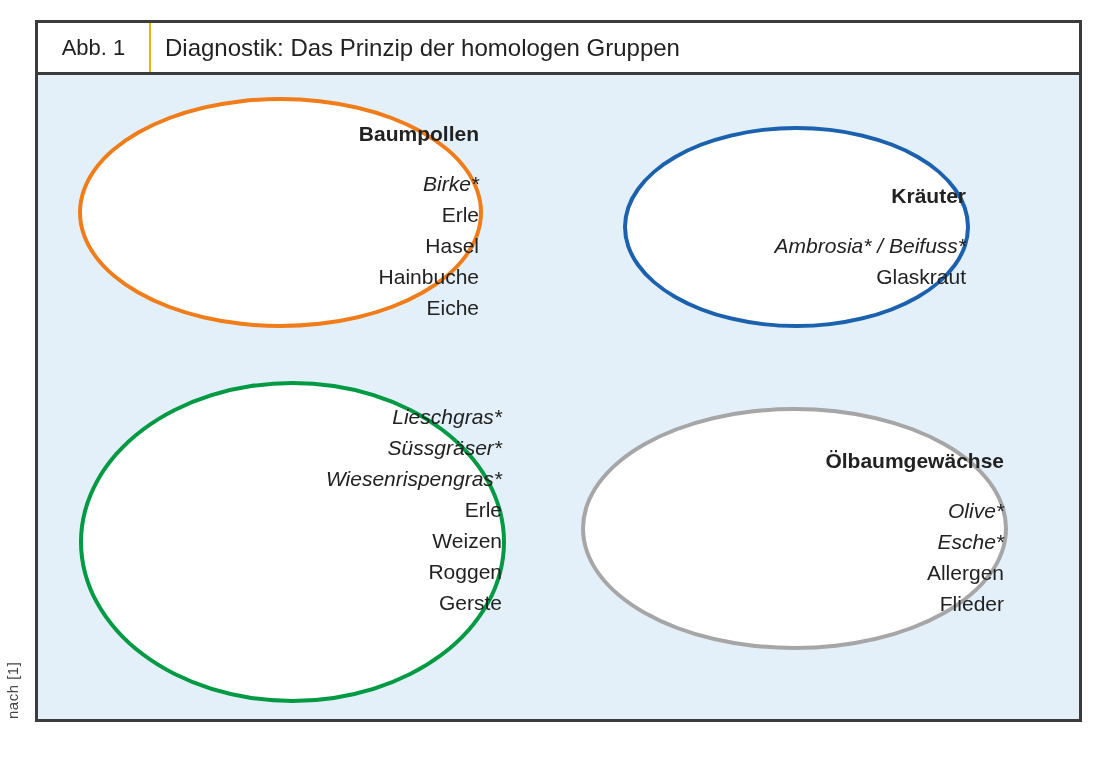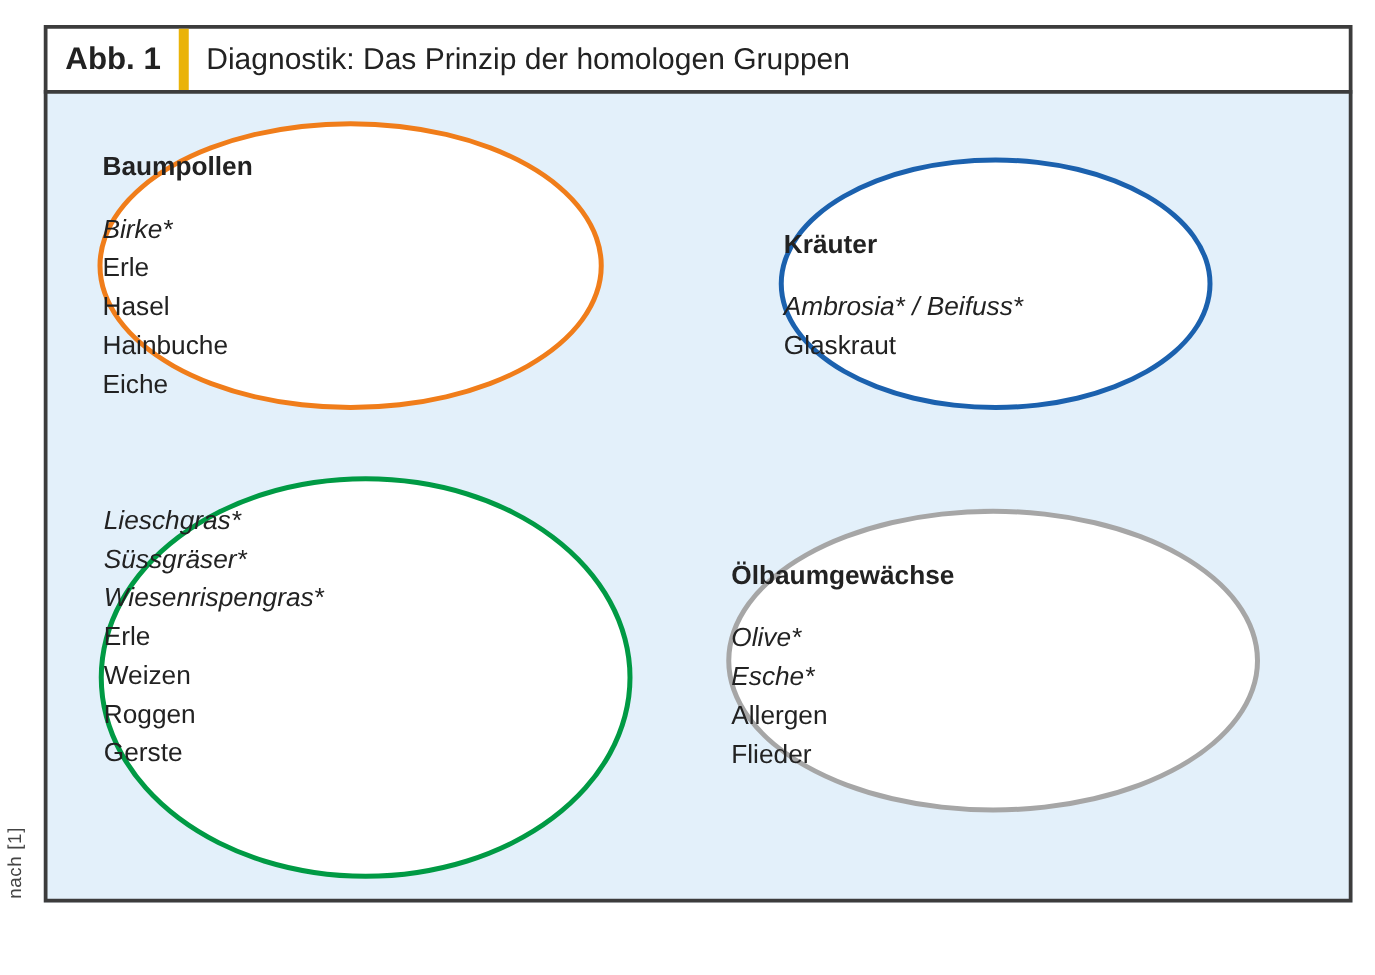--- a/index.html
+++ b/index.html
@@ -8,34 +8,34 @@
     font-family:"Liberation Sans","DejaVu Sans",sans-serif;color:#222;
   }
   
   .header{
     position:absolute;left:35px;top:20px;width:1047px;height:55px;
     background:#ffffff;border:3px solid #3c3c3c;box-sizing:border-box;
     display:flex;align-items:stretch;
   }
   .header-label{
     width:113px;flex:0 0 113px;display:flex;align-items:center;justify-content:center;
-    font-weight:bold;font-size:25px;border-right:8px solid #eab308;box-sizing:border-box;
+    font-weight:normal;font-size:22px;border-right:2px solid #eab308;box-sizing:border-box;
   }
   .header-title{
     flex:1;display:flex;align-items:center;padding-left:14px;font-size:24px;
   }
   
   .panel{
     position:absolute;left:35px;top:72px;width:1047px;height:650px;
     background:#e3f0fa;border:3px solid #3c3c3c;box-sizing:border-box;
   }
   
   .ellipse{
     position:absolute;background:#ffffff;border-radius:50%;
-    box-sizing:border-box;display:flex;flex-direction:column;align-items:flex-start;
+    box-sizing:border-box;display:flex;flex-direction:column;align-items:flex-end;
     text-align:center;
   }
   .ellipse .gtitle{font-weight:bold;font-size:21px;line-height:31px;margin-bottom:19px;}
   .ellipse .gitem{font-size:21px;line-height:31px;}
   .gitem.it{font-style:italic;}
   .e-baumpollen{left:40px;top:22px;width:405px;height:231px;border:4px solid #f07d1a;padding-top:17px;}
   .e-kraeuter{left:585px;top:51px;width:347px;height:202px;border:4px solid #1b61ae;padding-top:50px;}
   .e-suessgraeser{left:41px;top:306px;width:427px;height:322px;border:4px solid #009a44;padding-top:16px;}
   .e-oelbaum{left:543px;top:332px;width:427px;height:243px;border:4px solid #a6a6a6;padding-top:34px;}
   

